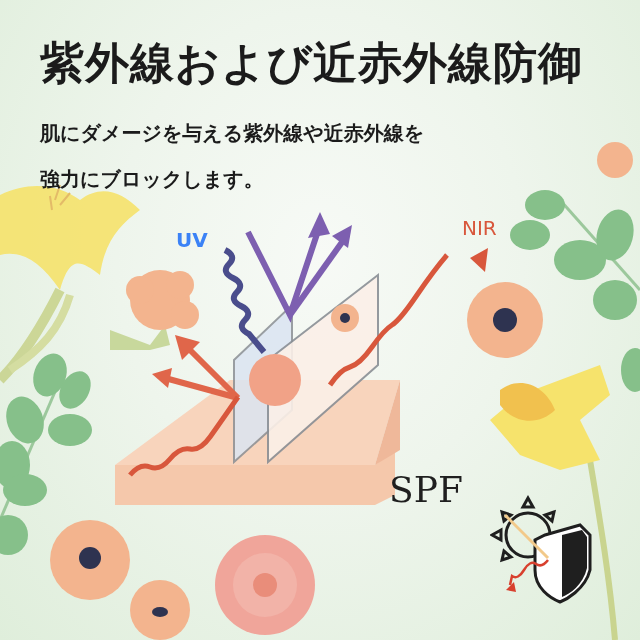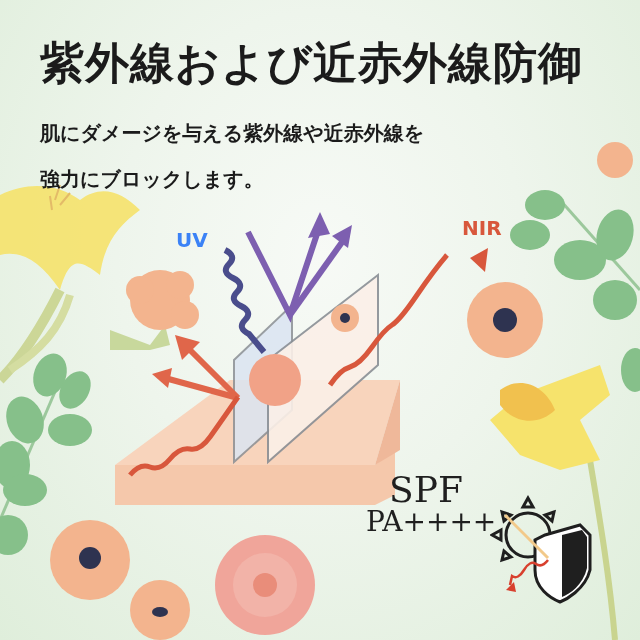--- a/index.html
+++ b/index.html
@@ -4,21 +4,21 @@
 <style>
   html, body { margin:0; padding:0; }
   body { width:640px; height:640px; overflow:hidden; position:relative;
     font-family: "DejaVu Sans", sans-serif;
     background: radial-gradient(ellipse at 50% 40%, #f7faf6 0%, #eef5ec 45%, #dfeedb 100%);
   }
   .layer { position:absolute; left:0; top:0; width:640px; height:640px; }
   .title { position:absolute; left:40px; top:34px; font-size:44px; font-weight:bold; color:#1b1b1b; letter-spacing:1px; white-space:nowrap; }
   .subtitle { position:absolute; left:40px; top:110px; font-size:20px; font-weight:bold; color:#1b1b1b; line-height:46px; width:600px; }
   .label-uv { position:absolute; left:176px; top:228px; font-size:20px; font-weight:bold; color:#3b82f6; }
-  .label-nir { position:absolute; left:462px; top:216px; font-size:20px; font-weight:bold; color:#d8573c; }
+  .label-nir { position:absolute; left:462px; top:216px; font-size:20px; font-weight:normal; color:#d8573c; }
   .spf { position:absolute; left:366px; top:474px; width:120px; text-align:center; font-family:"DejaVu Serif", serif; color:#1f1f1f; }
   .spf .spf-label { font-size:36px; display:block; line-height:32px; }
   .spf .spf-num { font-size:62px; display:block; line-height:62px; letter-spacing:-2px; }
   .spf .spf-num sup { font-size:30px; vertical-align:top; position:relative; top:-4px; }
   .spf .pa { font-size:28px; display:block; line-height:32px; }
   .shield-icon { position:absolute; left:490px; top:490px; width:110px; height:120px; }
 </style>
 </head>
 <body>
 
@@ -124,21 +124,20 @@
 <div class="subtitle">
   <div>肌にダメージを与える紫外線や近赤外線を</div>
   <div>強力にブロックします。</div>
 </div>
 
 <div class="label-uv">UV</div>
 <div class="label-nir">NIR</div>
 
 <div class="spf">
   <span class="spf-label">SPF</span>
-  <span class="pa">PA++++</span>
 </div>
 
 <svg class="shield-icon" viewBox="0 0 110 120" xmlns="http://www.w3.org/2000/svg">
   <g fill="none" stroke="#1f1f1f" stroke-width="3">
     <circle cx="38" cy="45" r="22"></circle>
     <polygon points="38,8 33,17 43,17"></polygon>
     <polygon points="12,22 14,31 21,25"></polygon>
     <polygon points="64,22 55,25 62,31"></polygon>
     <polygon points="2,45 11,40 11,50"></polygon>
     <polygon points="12,70 14,61 21,67"></polygon>

